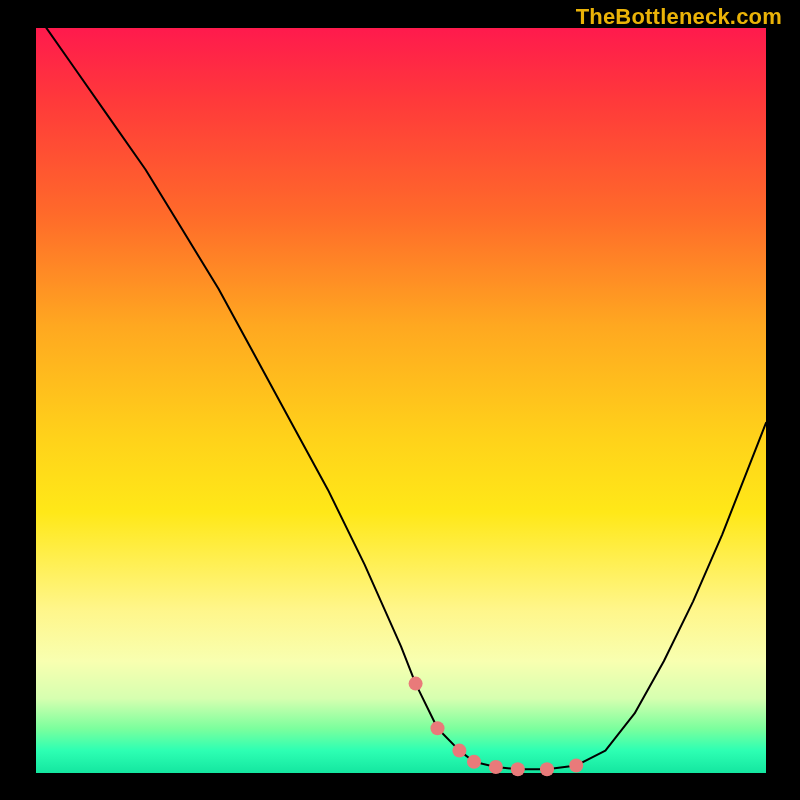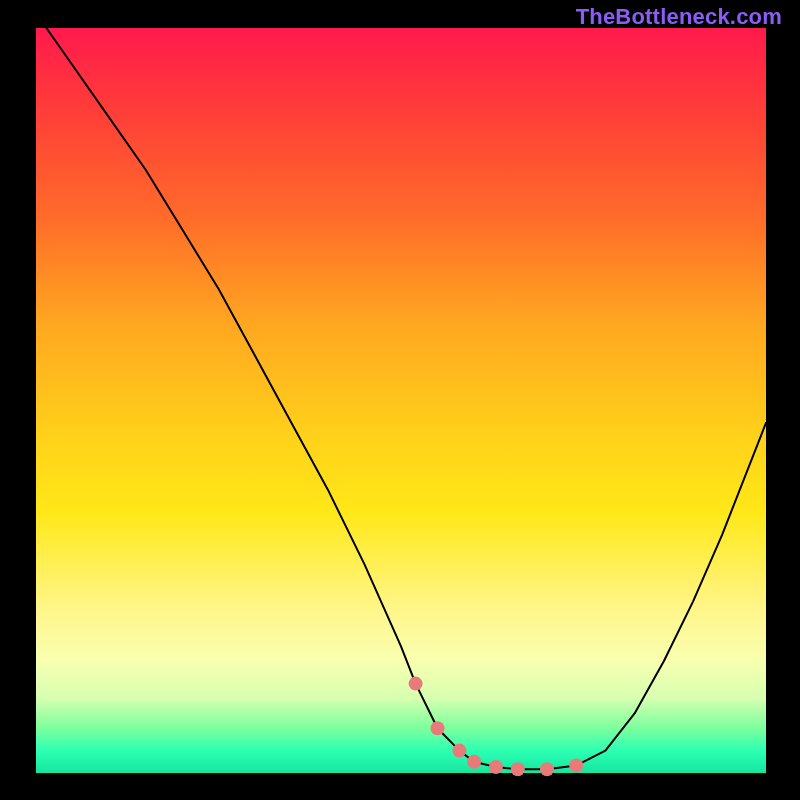--- a/index.html
+++ b/index.html
@@ -30,21 +30,21 @@
       #fff68a 78%,
       #f8ffb0 85%,
       #d6ffb0 90%,
       #7cff9d 94%,
       #2dffb3 97%,
       #14e6a0 100%
     );
   }
   .watermark {
     position: absolute;
-    color: #8b5cf6;
+    color: #eab308;
     font-family: Arial, Helvetica, sans-serif;
     font-weight: 600;
     letter-spacing: 0.2px;
     margin-left: 8px;
   }
   svg.curve {
     position: absolute;
     left: 0;
     top: 0;
   }

